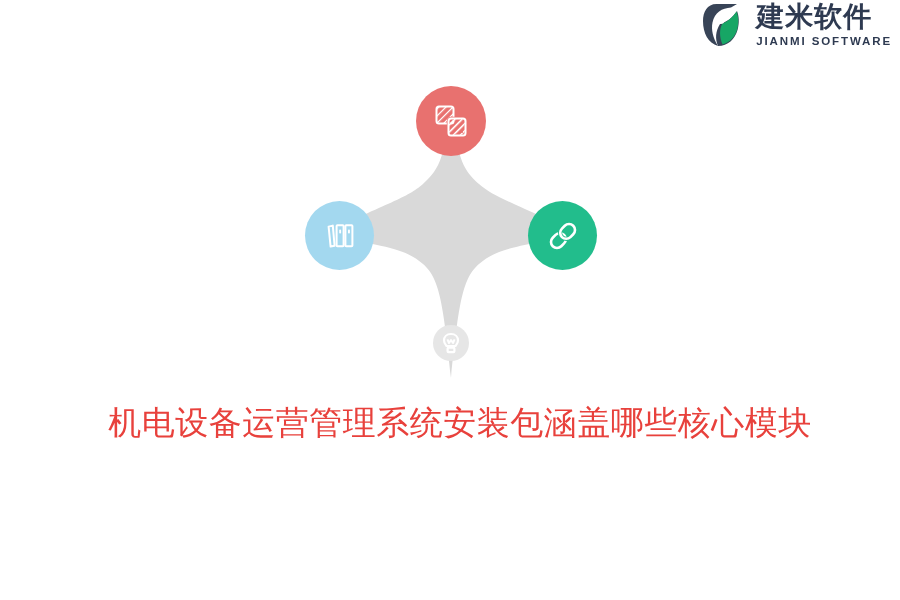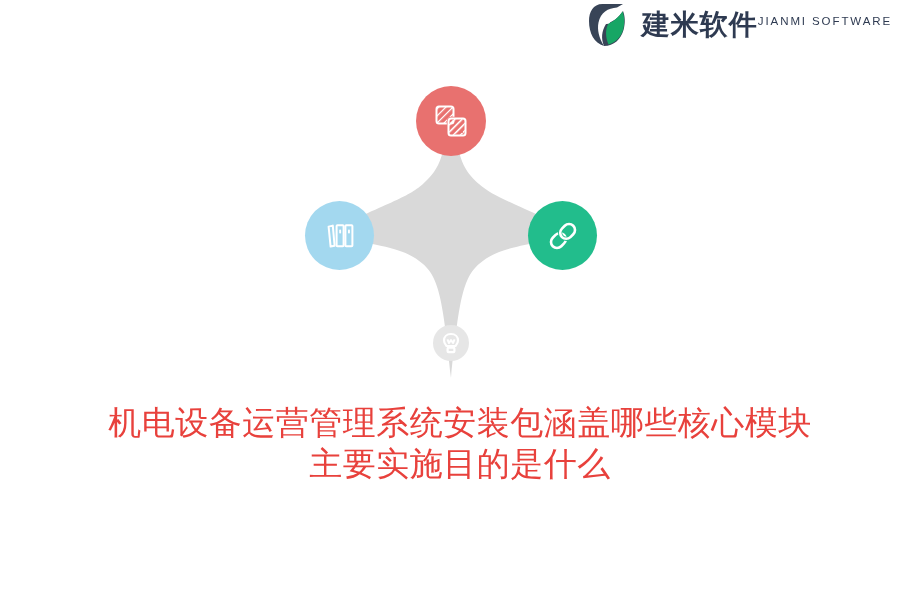--- a/index.html
+++ b/index.html
@@ -26,34 +26,34 @@
     height: 50px;
   }
   .brand-mark {
     width: 46px;
     height: 44px;
     flex: 0 0 auto;
     display: block;
   }
   .brand-text {
     display: flex;
-    flex-direction: row;
+    flex-direction: column;
     justify-content: center;
     line-height: 1;
   }
   .brand-name-cn {
     font-size: 28px;
     font-weight: bold;
     color: #2e3a51;
     letter-spacing: 1px;
     font-family: "DejaVu Sans", "Liberation Sans", sans-serif;
   }
   .brand-name-en {
     font-size: 11.5px;
-    font-weight: normal;
+    font-weight: bold;
     color: #2e3a51;
     letter-spacing: 1.9px;
     margin-top: 5px;
     text-align: right;
   }
 
   
   .graphic {
     position: absolute;
     left: 281px;
@@ -188,14 +188,13 @@
     <svg width="20" height="22" viewBox="0 0 20 22">
       <path d="M10 2 C5.6 2 3 5 3 8.4 C3 11 4.6 12.6 5.6 14 L14.4 14 C15.4 12.6 17 11 17 8.4 C17 5 14.4 2 10 2 Z" fill="none" stroke="#ffffff" stroke-width="2.2"></path>
       <path d="M6.4 7.4 L8 11 L10 8 L12 11 L13.6 7.4" fill="none" stroke="#ffffff" stroke-width="2" stroke-linejoin="round"></path>
       <rect x="6.6" y="15.6" width="6.8" height="4.6" rx="1" fill="none" stroke="#ffffff" stroke-width="2.2"></rect>
     </svg>
   </div>
 </div>
 
 <h1 class="headline">
   <span class="line">机电设备运营管理系统安装包涵盖哪些核心模块</span>
-  <span class="line">主要实施目的是什么</span>
 </h1>
 
 </body></html>

